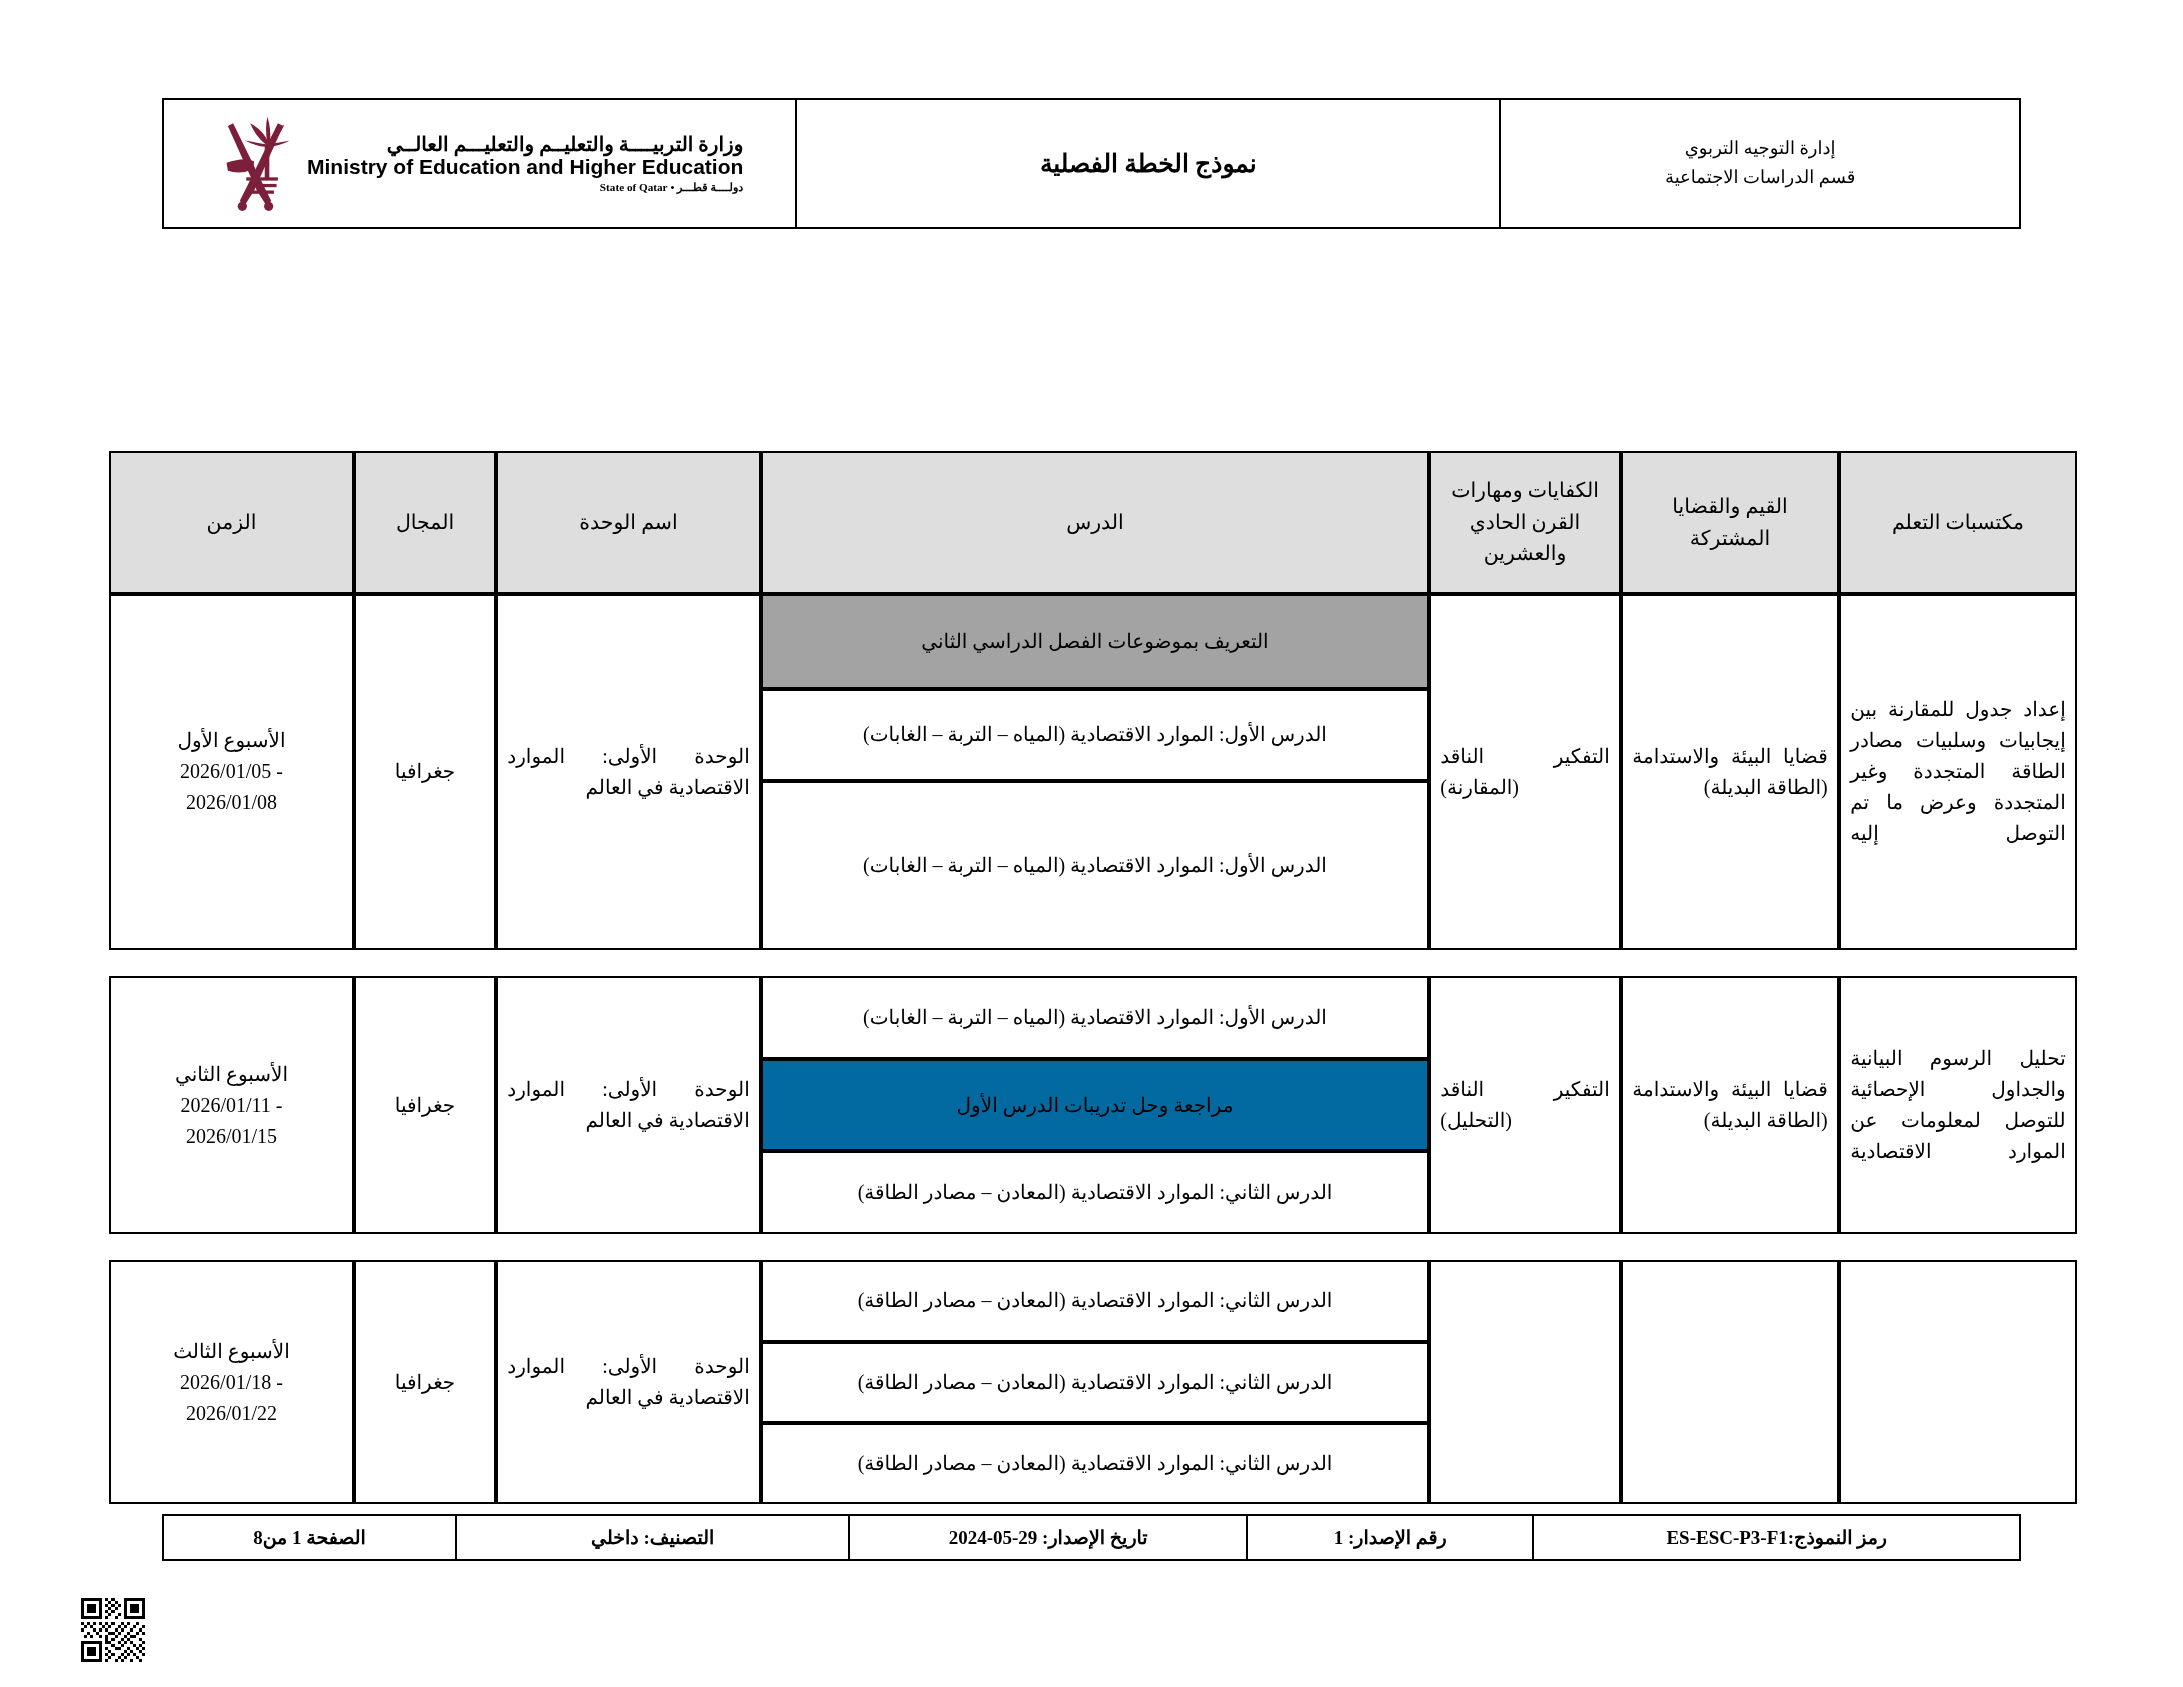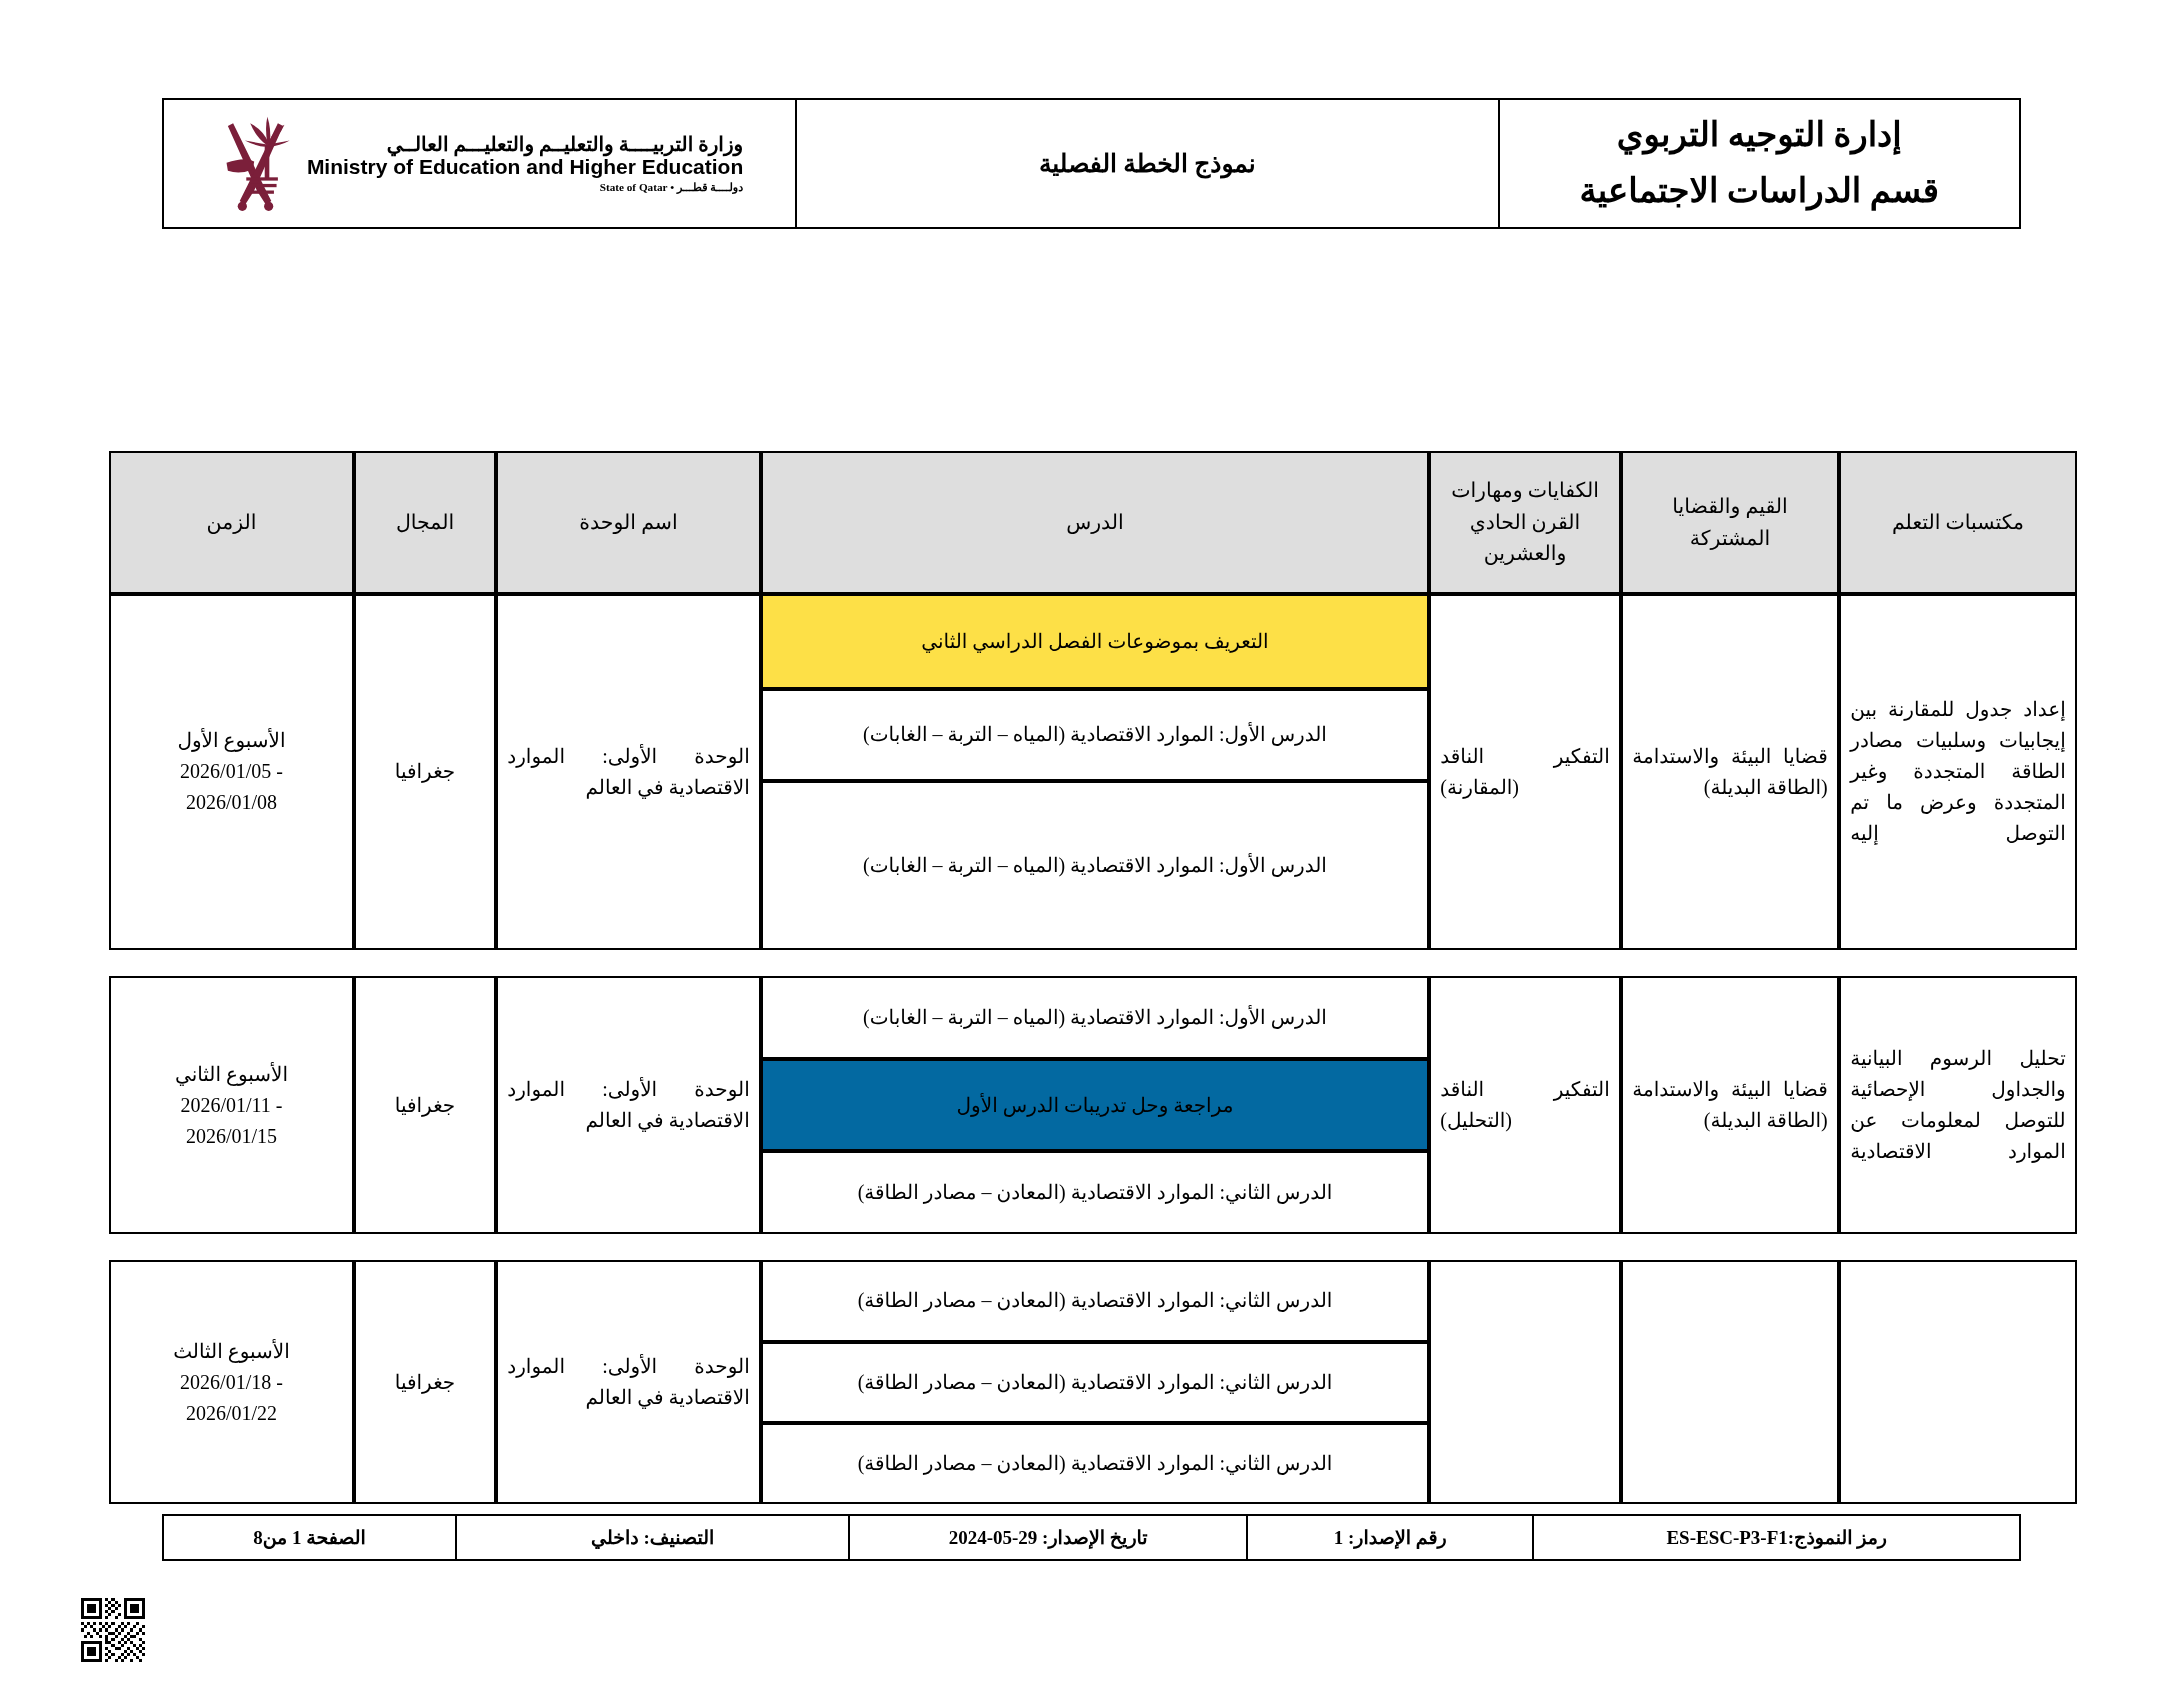--- a/index.html
+++ b/index.html
@@ -31,22 +31,22 @@
   }
   .header-table td {
     border: 2px solid #000;
     vertical-align: middle;
     padding: 5.3px 6.6px;
     text-align: center;
   }
   .hdr-dept {
     width: 523px;
     height: 116px;
-    font-size: 34px;
-    font-weight: bold;
+    font-size: 18px;
+    font-weight: normal;
     line-height: 1.65;
   }
   .hdr-center {
     width: 715px;
     font-size: 25px;
     font-weight: bold;
   }
   .hdr-logo {
     width: 622px;
     padding: 0;
@@ -192,21 +192,21 @@
     text-align: center;
     vertical-align: top;
     padding-top: 12px;
     font-size: 19px;
   }
   .cell-time {
     text-align: center;
     font-size: 20.5px;
     line-height: 1.9;
   }
-  .hl-peach { background: #fde047; }
+  .hl-peach { background: #a3a3a3; }
   .hl-blue  { background: #0369a1; }
 
   .spacer-row td {
     border: none !important;
     height: 26.5px;
     padding: 0;
   }
 
   
   .footer-table {

